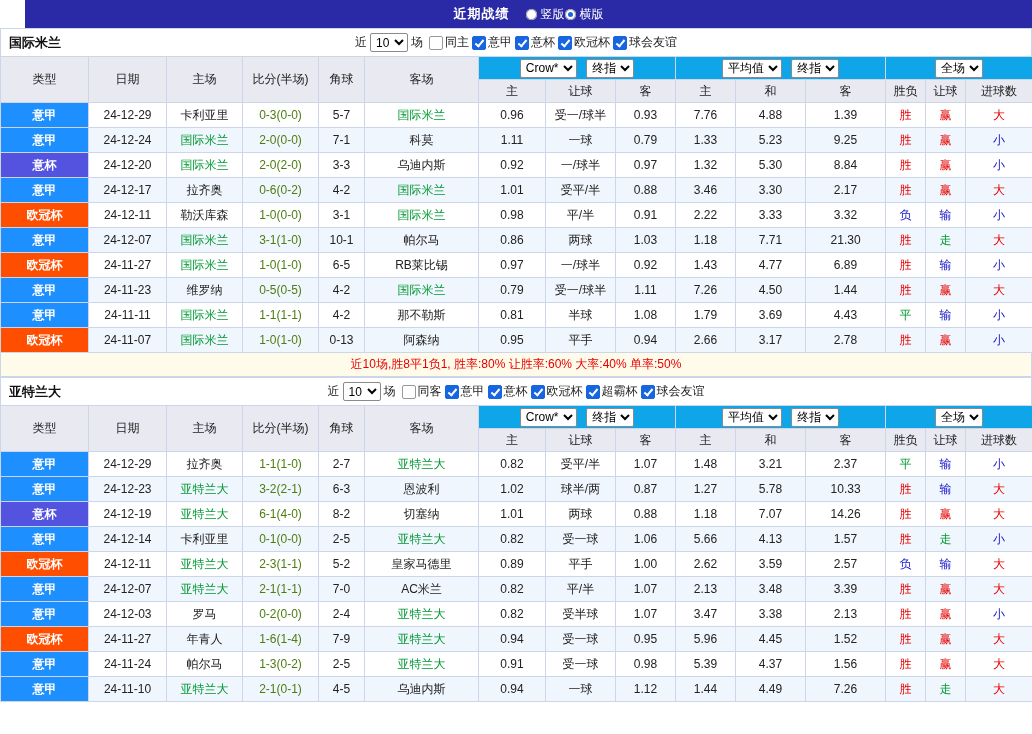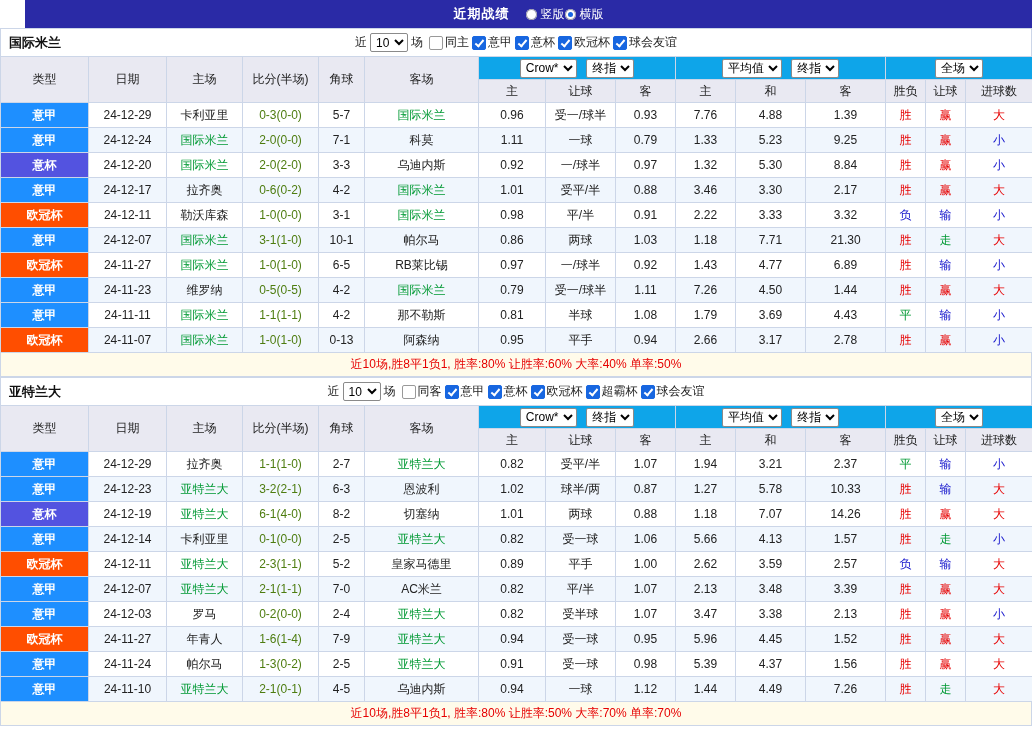--- a/index.html
+++ b/index.html
@@ -442,21 +442,21 @@
   <tr class="match-row">
     <td class="c-type lg-a">意甲</td>
     <td>24-12-29</td>
     <td class="c-team">拉齐奥</td>
     <td class="c-score">1-1(1-0)</td>
     <td>2-7</td>
     <td class="c-team focus">亚特兰大</td>
     <td>0.82</td>
     <td>受平/半</td>
     <td>1.07</td>
-    <td>1.94</td>
+    <td>1.48</td>
     <td>3.21</td>
     <td>2.37</td>
     <td class="t-green">平</td>
     <td class="t-blue">输</td>
     <td class="t-blue">小</td>
   </tr>
 
   <tr class="match-row">
     <td class="c-type lg-a">意甲</td>
     <td>24-12-23</td>
@@ -613,15 +613,14 @@
     <td>1.12</td>
     <td>1.44</td>
     <td>4.49</td>
     <td>7.26</td>
     <td class="t-red">胜</td>
     <td class="t-green">走</td>
     <td class="t-red">大</td>
   </tr>
 </tbody>
     </table>
-    <div class="summary">近10场,胜8平1负1, 胜率:80% 让胜率:50% 大率:70% 单率:70%</div>
   </section>
 </div>
 
 </body></html>

